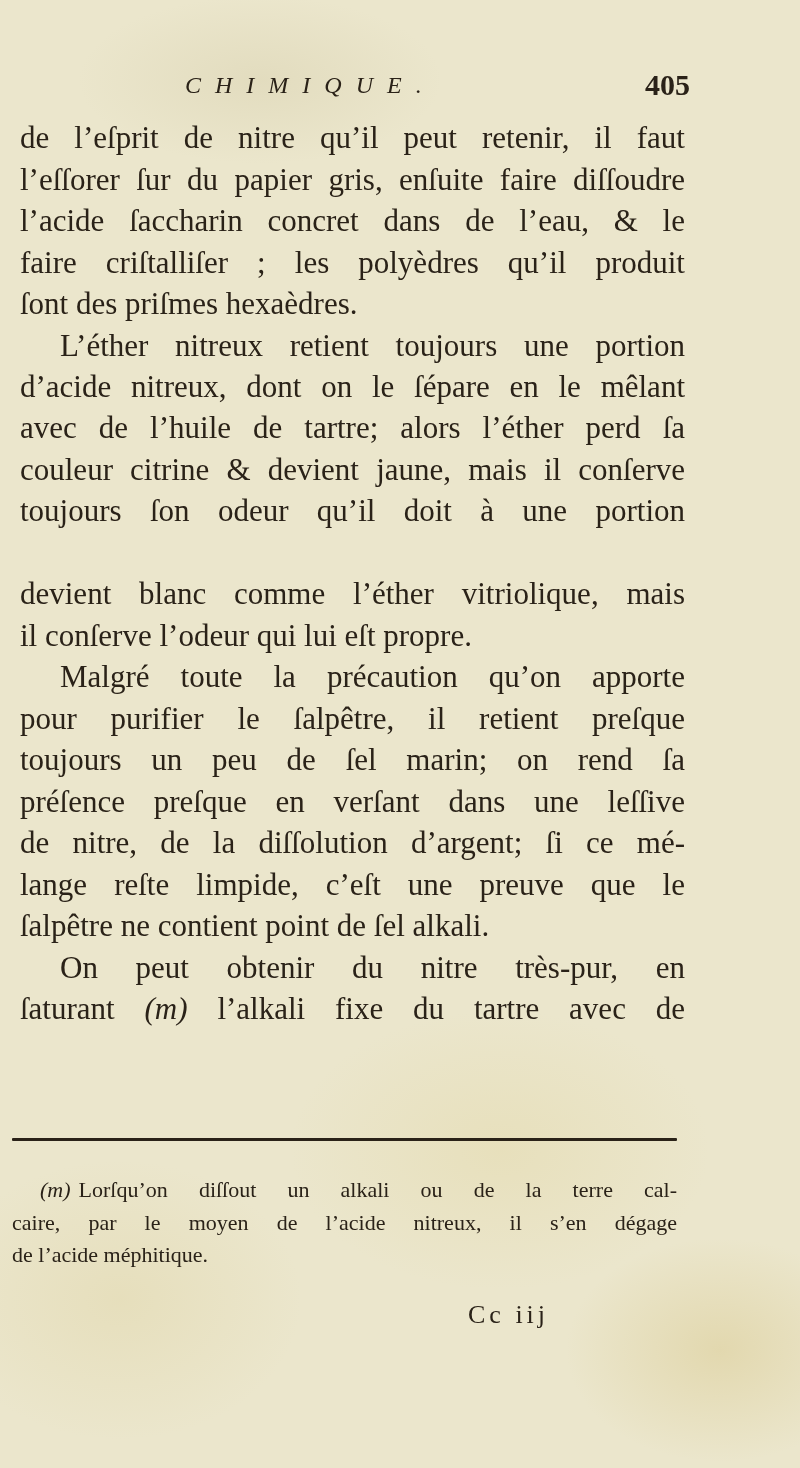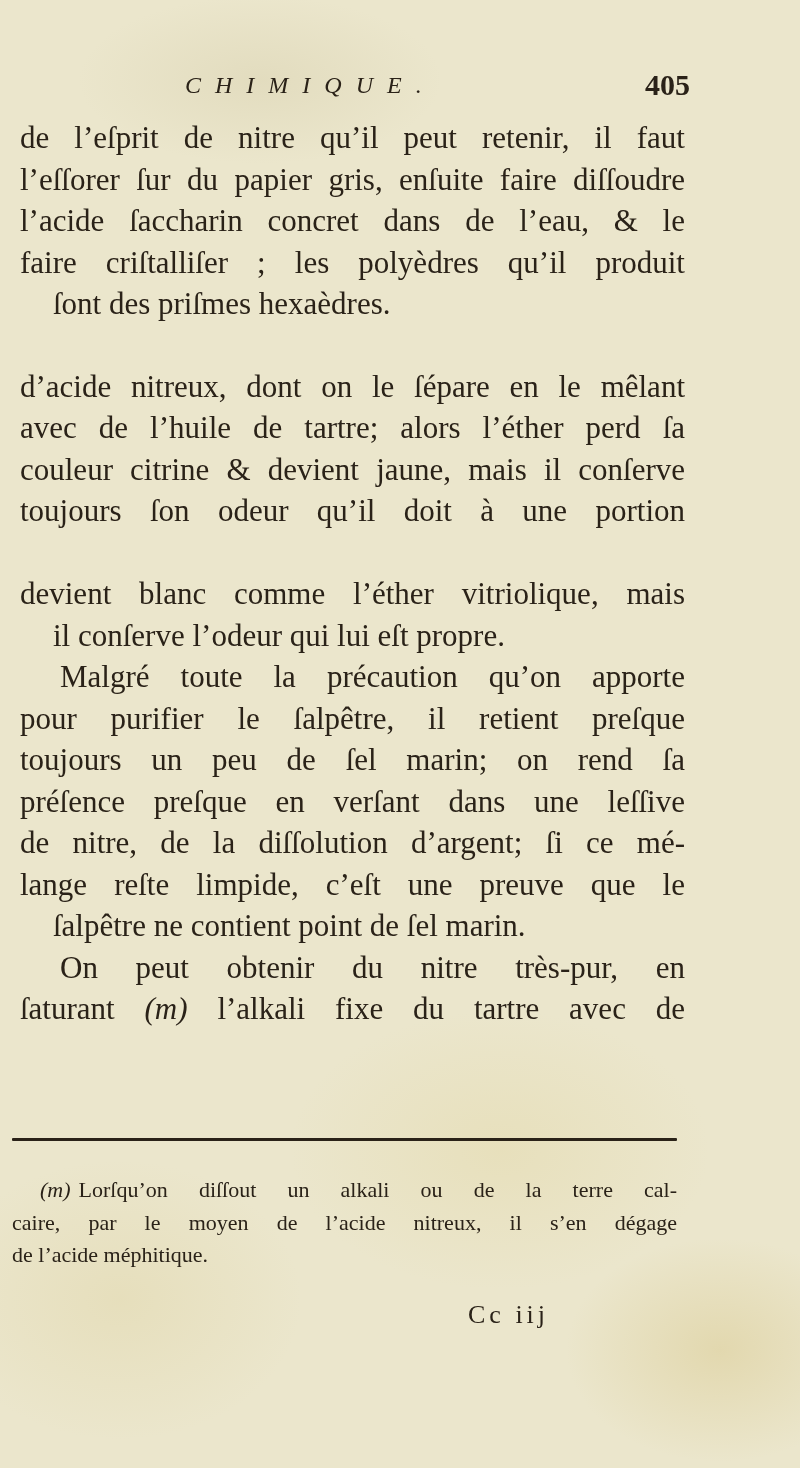--- a/index.html
+++ b/index.html
@@ -27,21 +27,21 @@
     position: absolute; right: 0; top: 0;
     font-size: 30px;
     font-weight: bold;
   }
   .line {
     position: absolute; left: 20px; width: 665px;
     font-size: 31px; line-height: 40px; height: 40px;
     white-space: nowrap;
     text-align: justify; text-align-last: justify;
   }
-  .line.last { text-align-last: left; margin-left: 33px; }
+  .line.last { text-align-last: left; }
   .line.indent { left: 60px; width: 625px; }
   .rule {
     position: absolute; left: 12px; top: 1138px; width: 665px; height: 3px;
     background: #2a2218; border-radius: 1px;
   }
   .fn {
     position: absolute; left: 12px; width: 665px;
     font-size: 22px; line-height: 32px; height: 32px;
     white-space: nowrap;
     text-align: justify; text-align-last: justify;
@@ -64,34 +64,35 @@
     <span class="running-title">CHIMIQUE.</span>
     <span class="page-number">405</span>
   </div>
 
   <div class="line" style="top:118px">de l’eſprit de nitre qu’il peut retenir, il faut</div>
   <div class="line" style="top:160px">l’eſſorer ſur du papier gris, enſuite faire diſſoudre</div>
   <div class="line" style="top:201px">l’acide ſaccharin concret dans de l’eau, &amp; le</div>
   <div class="line" style="top:243px">faire criſtalliſer ; les polyèdres qu’il produit</div>
   <div class="line last" style="top:284px">ſont des priſmes hexaèdres.</div>
 
+  <div class="line indent" style="top:326px">L’éther nitreux retient toujours une portion</div>
   <div class="line" style="top:367px">d’acide nitreux, dont on le ſépare en le mêlant</div>
   <div class="line" style="top:408px">avec de l’huile de tartre; alors l’éther perd ſa</div>
   <div class="line" style="top:450px">couleur citrine &amp; devient jaune, mais il conſerve</div>
   <div class="line" style="top:491px">toujours ſon odeur qu’il doit à une portion</div>
   <div class="line" style="top:574px">devient blanc comme l’éther vitriolique, mais</div>
   <div class="line last" style="top:616px">il conſerve l’odeur qui lui eſt propre.</div>
 
   <div class="line indent" style="top:657px">Malgré toute la précaution qu’on apporte</div>
   <div class="line" style="top:699px">pour purifier le ſalpêtre, il retient preſque</div>
   <div class="line" style="top:740px">toujours un peu de ſel marin; on rend ſa</div>
   <div class="line" style="top:782px">préſence preſque en verſant dans une leſſive</div>
   <div class="line" style="top:823px">de nitre, de la diſſolution d’argent; ſi ce mé-</div>
   <div class="line" style="top:865px">lange reſte limpide, c’eſt une preuve que le</div>
-  <div class="line last" style="top:906px">ſalpêtre ne contient point de ſel marin.</div>
+  <div class="line last" style="top:906px">ſalpêtre ne contient point de ſel alkali.</div>
 
   <div class="line indent" style="top:948px">On peut obtenir du nitre très-pur, en</div>
   <div class="line" style="top:989px"><span>ſaturant </span><span class="inline-mark">(m)</span><span> l’alkali fixe du tartre avec de</span></div>
 
   <div class="rule"></div>
 
   <div class="fn indent" style="top:1174px"><span class="fn-mark">(m)</span><span>Lorſqu’on diſſout un alkali ou de la terre cal-</span></div>
   <div class="fn" style="top:1207px">caire, par le moyen de l’acide nitreux, il s’en dégage</div>
   <div class="fn last" style="top:1239px">de l’acide méphitique.</div>
 

